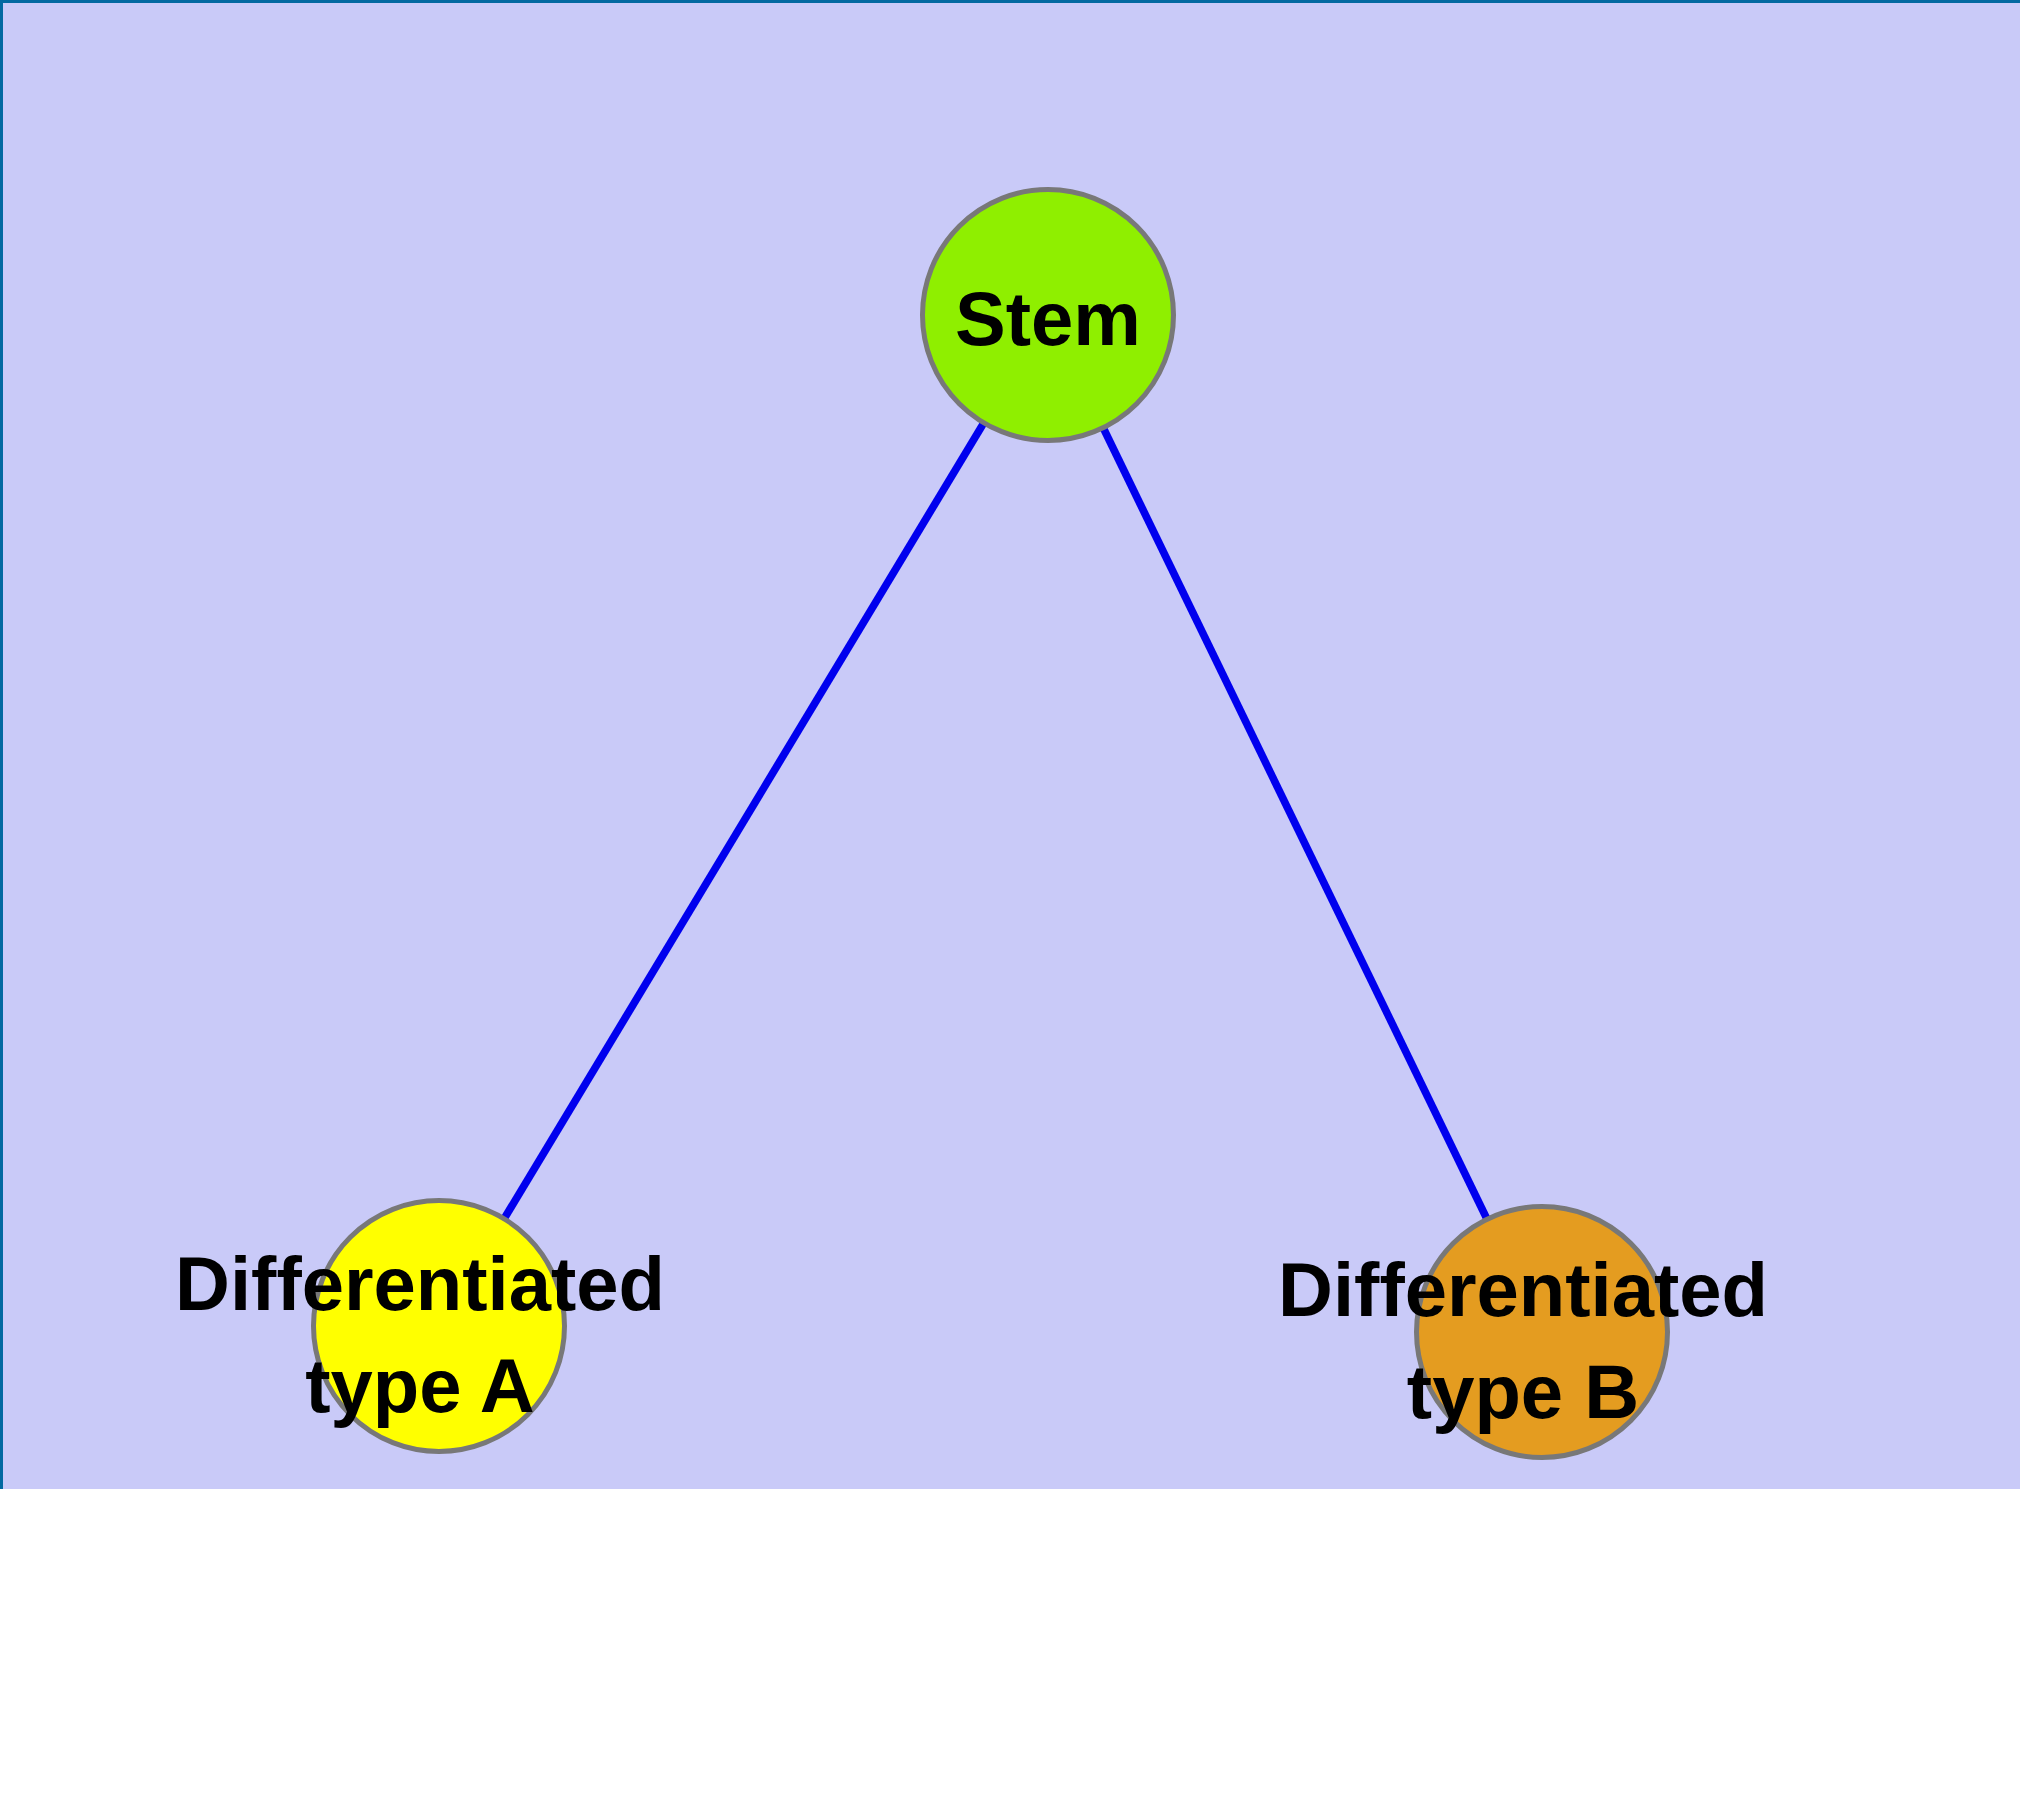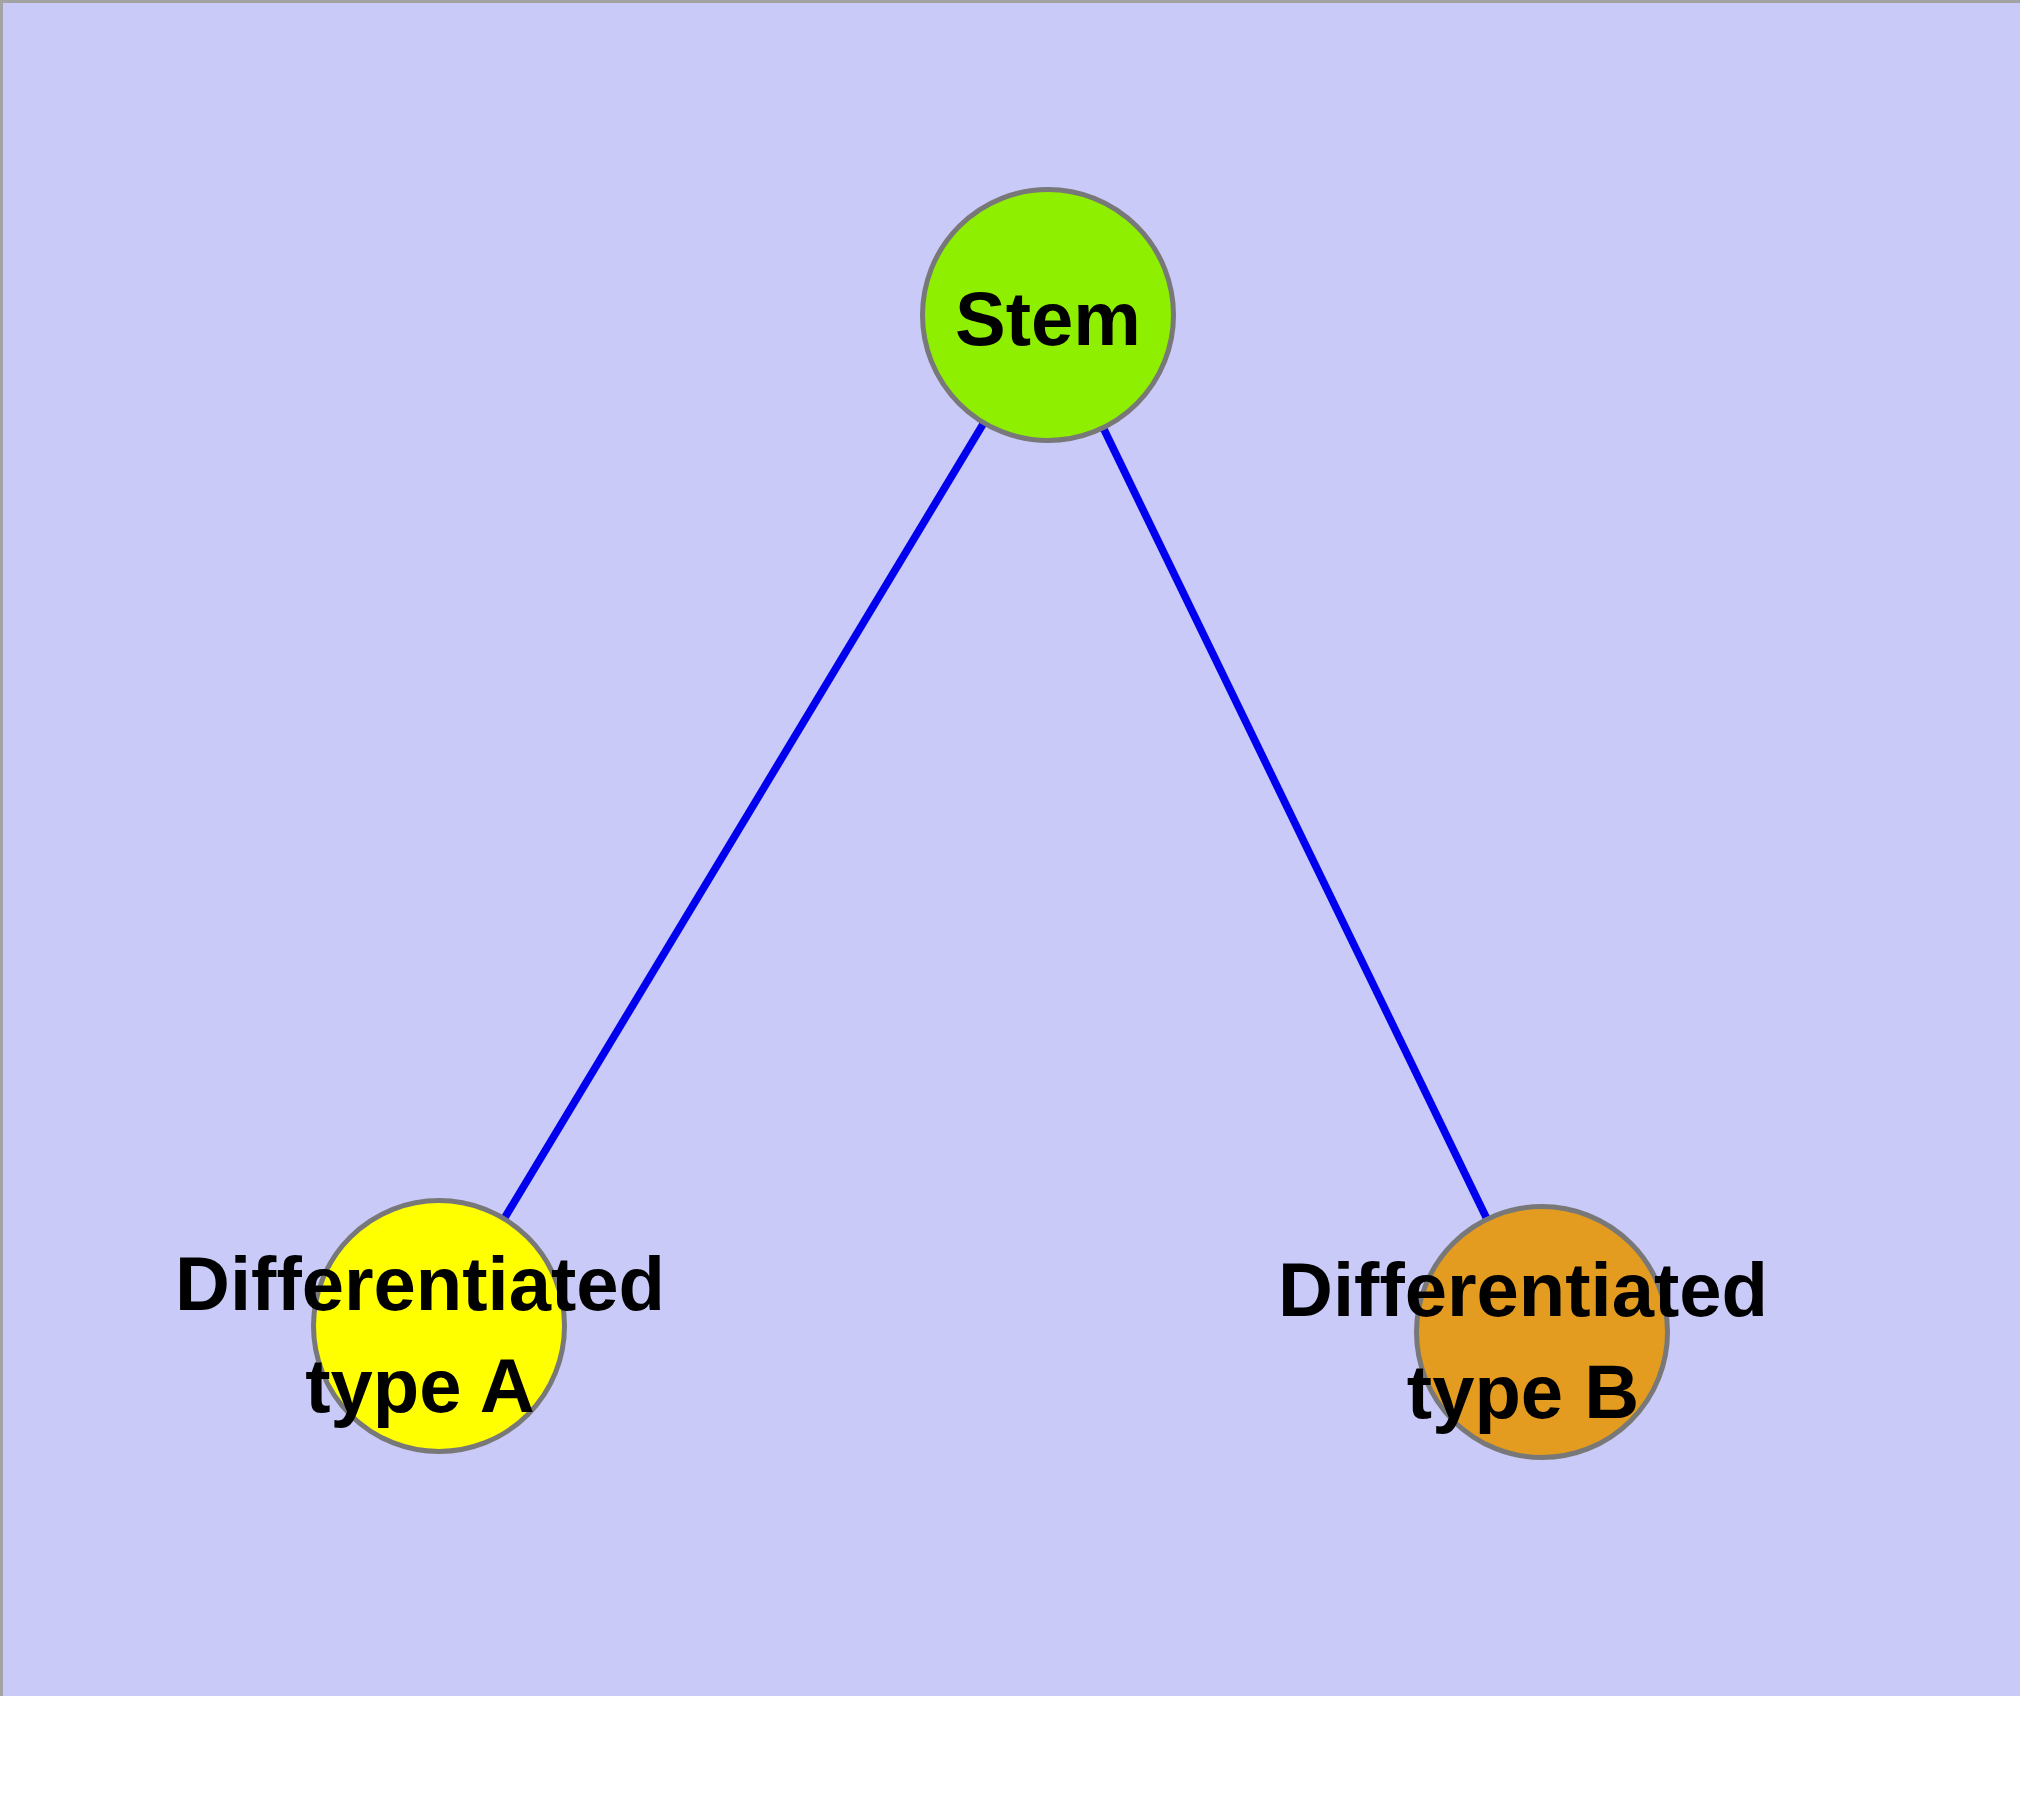--- a/index.html
+++ b/index.html
@@ -4,22 +4,22 @@
 <style>
   html, body {
     margin: 0;
     padding: 0;
     background: #ffffff;
     font-family: "Liberation Sans", sans-serif;
   }
   .figure {
     position: relative;
     width: 2021px;
-    height: 1696px;
-    background: #a3a3a3;
+    height: 1489px;
+    background: #0369a1;
     overflow: hidden;
   }
   .panel {
     position: absolute;
     top: 3.4px;
     left: 2.5px;
     right: 0;
     bottom: 0;
     z-index: 0;
   }

